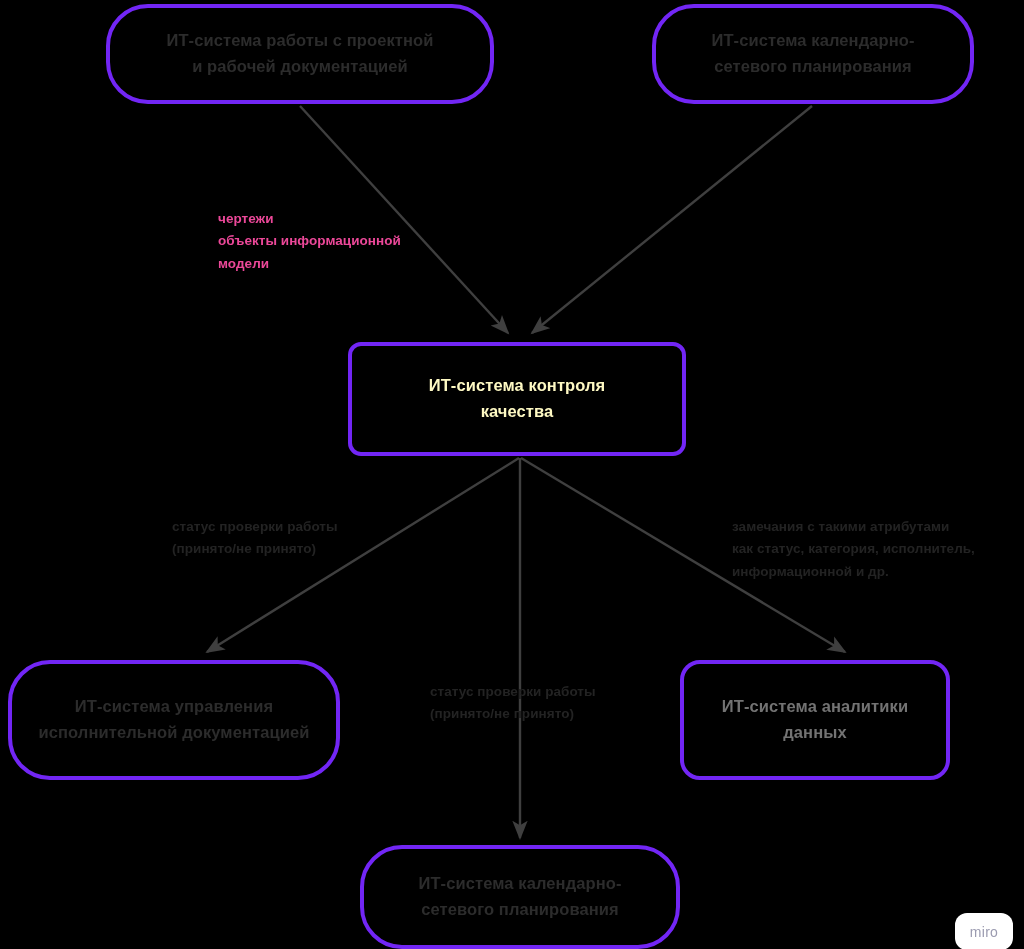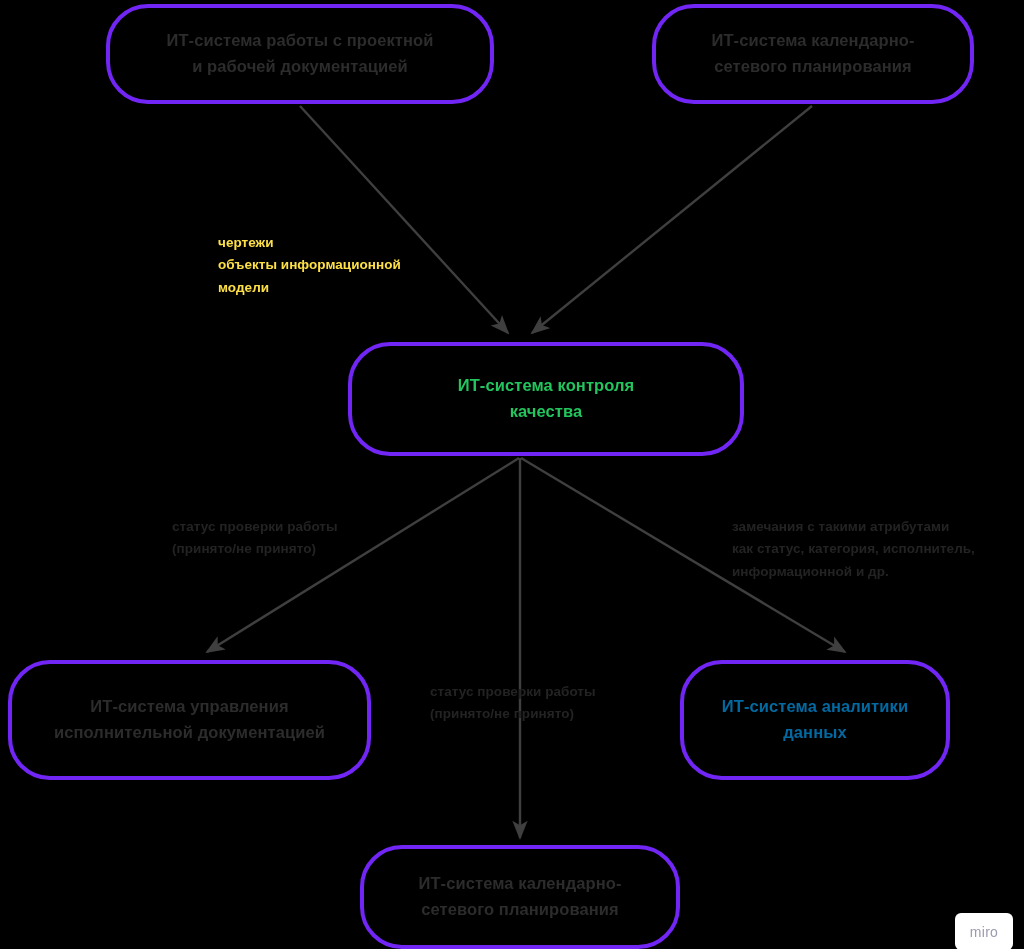--- a/index.html
+++ b/index.html
@@ -51,21 +51,21 @@
     white-space: pre-line;
     text-align: left;
   }
   #miro-watermark {
     position: absolute;
     left: 955px;
     top: 913px;
     width: 58px;
     height: 37px;
     background: #ffffff;
-    border-radius: 6px;
+    border-radius: 12px;
     display: flex;
     align-items: center;
     justify-content: center;
     color: #9b9bb0;
     font-size: 14px;
     font-weight: 400;
     letter-spacing: 0.3px;
   }
 </style>
 </head>
@@ -85,30 +85,30 @@
         <line x1="519" y1="458" x2="207" y2="652"></line>
         <line x1="521" y1="458" x2="845" y2="652"></line>
         <line x1="520" y1="458" x2="520" y2="838"></line>
       </g>
   </svg>
 
   <div class="node" style="left: 106px; top: 4px; width: 388px; height: 100px; border-color: rgb(114, 38, 245); color: rgb(44, 44, 44);">ИТ-система работы с проектной
 и рабочей документацией</div>
   <div class="node" style="left: 652px; top: 4px; width: 322px; height: 100px; border-color: rgb(114, 38, 245); color: rgb(44, 44, 44);">ИТ-система календарно-
 сетевого планирования</div>
-  <div class="node" style="left: 348px; top: 342px; width: 396px; height: 114px; border-color: rgb(114, 38, 245); color: #22c55e;">ИТ-система контроля
+  <div class="node" style="left: 348px; top: 342px; width: 338px; height: 114px; border-color: rgb(114, 38, 245); color: #fef9c3; border-radius: 13px;">ИТ-система контроля
 качества</div>
-  <div class="node" style="left: 8px; top: 660px; width: 363px; height: 120px; border-color: rgb(114, 38, 245); color: rgb(44, 44, 44);">ИТ-система управления
+  <div class="node" style="left: 8px; top: 660px; width: 332px; height: 120px; border-color: rgb(114, 38, 245); color: rgb(44, 44, 44);">ИТ-система управления
 исполнительной документацией</div>
-  <div class="node" style="left: 680px; top: 660px; width: 270px; height: 120px; border-color: rgb(114, 38, 245); color: #0369a1;">ИТ-система аналитики
+  <div class="node" style="left: 680px; top: 660px; width: 270px; height: 120px; border-color: rgb(114, 38, 245); color: #737373; border-radius: 20px;">ИТ-система аналитики
 данных</div>
   <div class="node" style="left: 360px; top: 845px; width: 320px; height: 104px; border-color: rgb(114, 38, 245); color: rgb(44, 44, 44);">ИТ-система календарно-
 сетевого планирования</div>
 
-  <div class="edge-label" style="left: 218px; top: 232px; color: #fde047;">чертежи
+  <div class="edge-label" style="left: 218px; top: 208px; color: #ec4899;">чертежи
 объекты информационной
 модели</div>
   <div class="edge-label" style="left: 172px; top: 516px; color: rgb(35, 35, 35);">статус проверки работы
 (принято/не принято)</div>
   <div class="edge-label" style="left: 732px; top: 516px; color: rgb(35, 35, 35);">замечания с такими атрибутами
 как статус, категория, исполнитель,
 информационной и др.</div>
   <div class="edge-label" style="left: 430px; top: 681px; color: rgb(35, 35, 35);">статус проверки работы
 (принято/не принято)</div>
 

